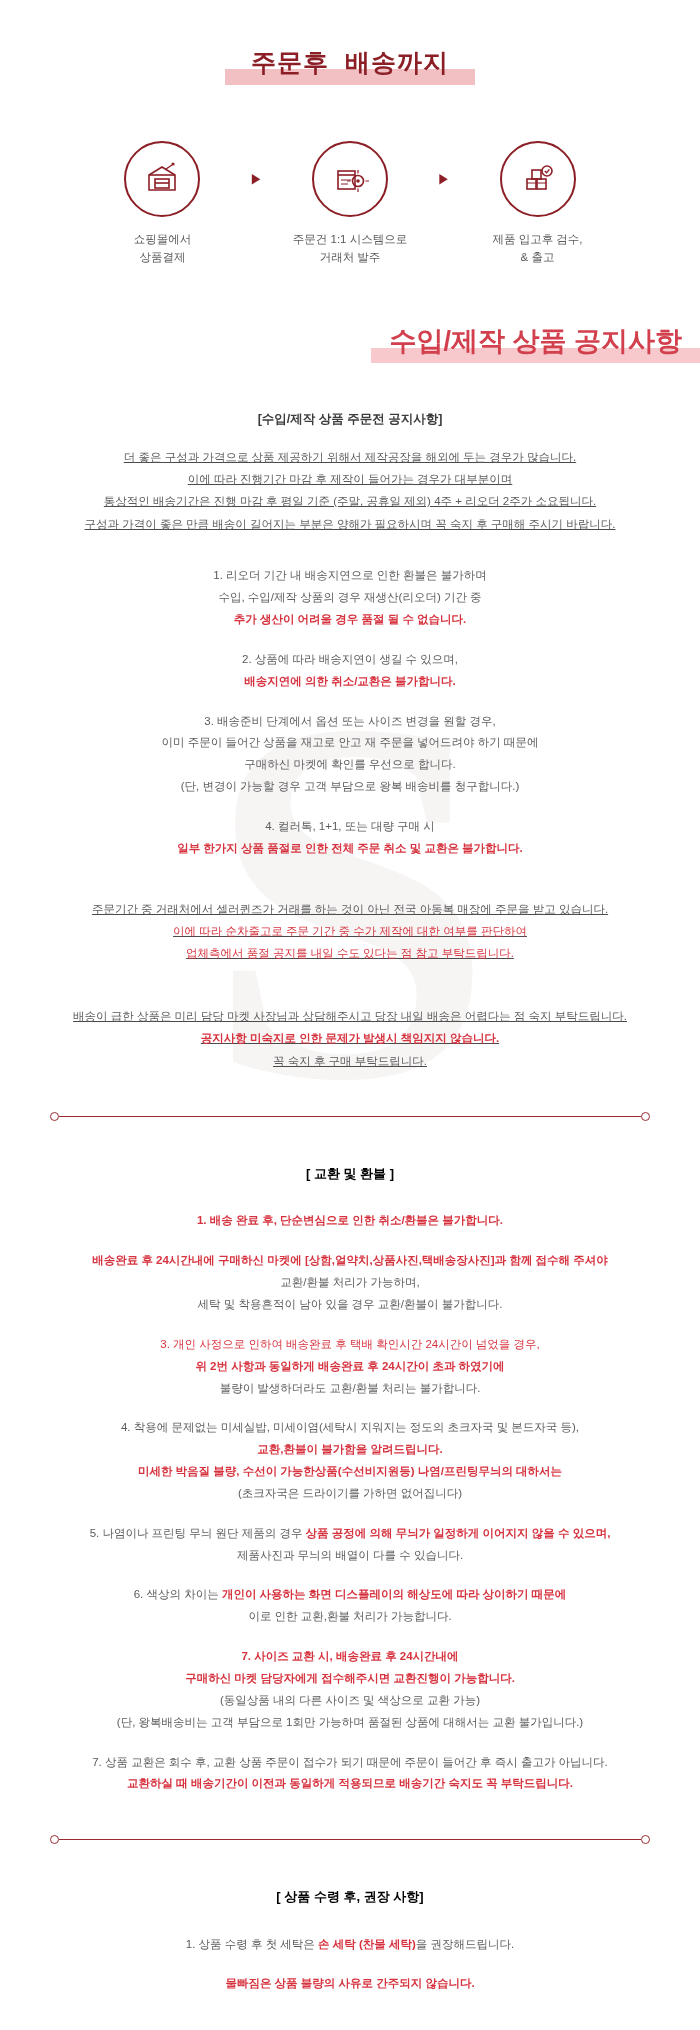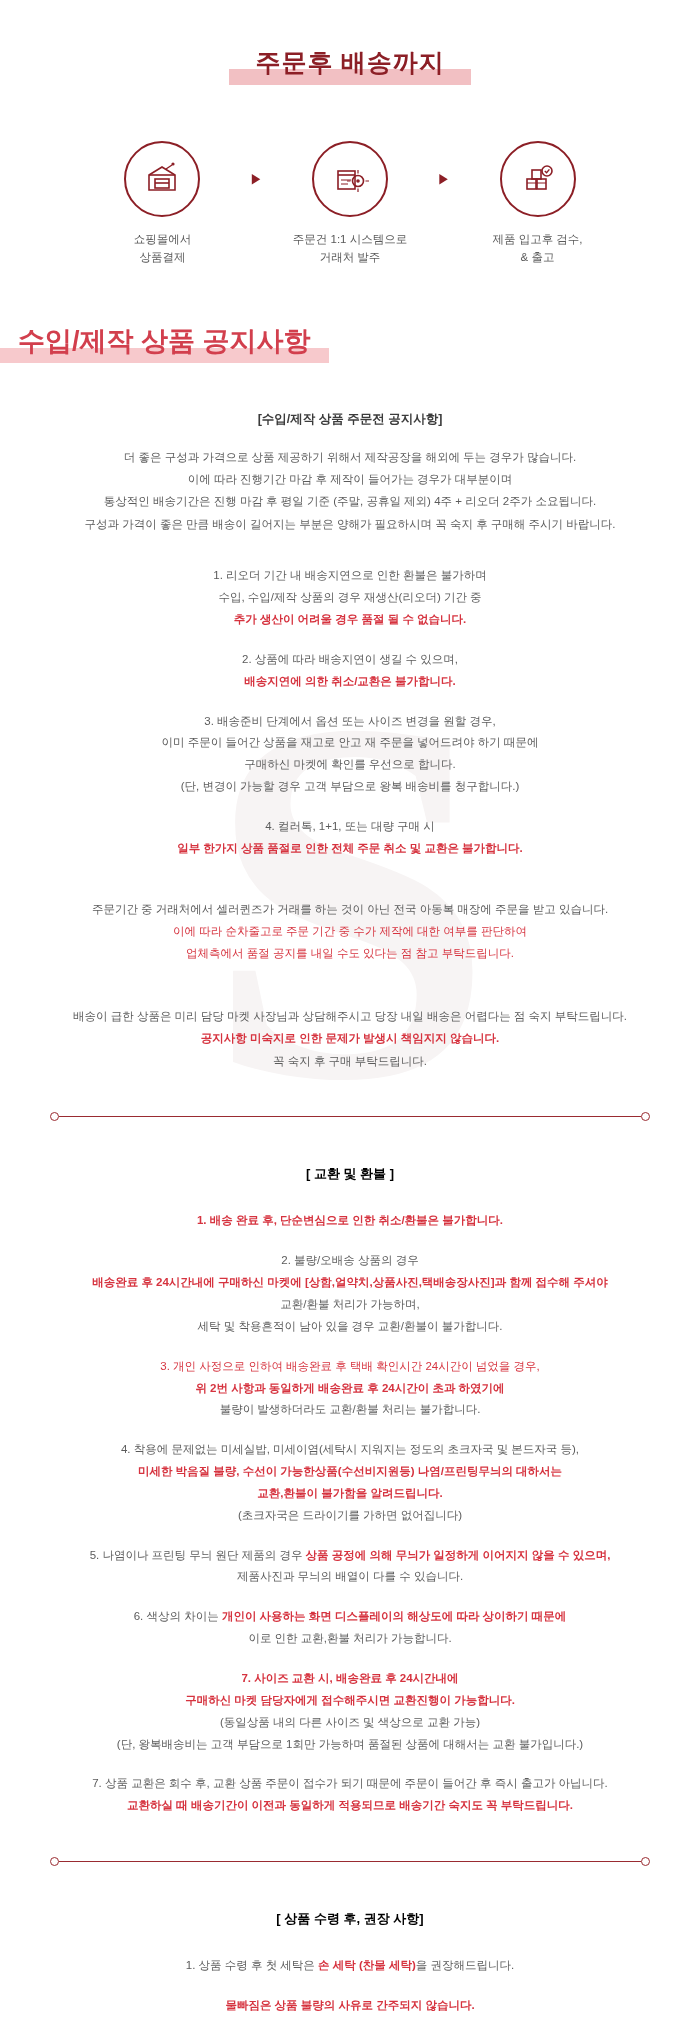--- a/index.html
+++ b/index.html
@@ -39,21 +39,21 @@
     padding-top:40px;
   }
   .banner {
     display:inline-block;
     position:relative;
     padding:6px 26px 8px;
     font-size:25px;
     font-weight:700;
     letter-spacing:1px;
     color:#8c1f26;
-    font-family:Liberation Serif, serif;
+    font-family:Liberation Mono, monospace;
   }
   .banner .hl {
     position:absolute;
     left:0; right:0;
     bottom:2px;
     height:16px;
     background:#f0b5b9;
     opacity:.85;
     z-index:-1;
   }
@@ -86,21 +86,21 @@
   .arrow {
     width:44px;
     padding-top:30px;
     text-align:center;
     color:#8c1f26;
     font-size:13px;
   }
 
   
   .main-title-wrap {
-    text-align:left;
+    text-align:right;
     margin-top:52px;
   }
   .main-title {
     display:inline-block;
     position:relative;
     padding:4px 18px 6px;
     font-size:27px;
     font-weight:700;
     letter-spacing:0px;
     color:#d23f4d;
@@ -123,21 +123,21 @@
     color:#3b3b3b;
     margin:0 0 18px;
   }
   p {
     margin:0;
     font-size:11.5px;
     line-height:1.95;
     color:#5b5b5b;
     text-align:center;
   }
-  .block { margin-bottom:20px; }
+  .block { margin-bottom:20px;text-decoration:underline; }
   .red { color:#d6333f; font-weight:700; }
   .redn { color:#d6333f; }
   .gap-sm { height:10px; }
   .gap-md { height:20px; }
 
   
   .item { margin-bottom:18px; }
   .item p { font-size:11.5px; line-height:1.9; }
 
   
@@ -313,36 +313,35 @@
     </div>
 
     <div class="section" style="margin-top:0;">
       <p class="sec-title">[ 교환 및 환불 ]</p>
 
       <div class="item">
         <p class="red">1. 배송 완료 후, 단순변심으로 인한 취소/환불은 불가합니다.</p>
       </div>
 
       <div class="item">
-        <p>2. 불량/오배송 상품의 경우</p>
         <p class="red">배송완료 후 24시간내에 구매하신 마켓에 [상함,얼약치,상품사진,택배송장사진]과 함께 접수해 주셔야</p>
         <p>교환/환불 처리가 가능하며,</p>
         <p>세탁 및 착용흔적이 남아 있을 경우 교환/환불이 불가합니다.</p>
       </div>
 
       <div class="item">
         <p class="redn">3. 개인 사정으로 인하여 배송완료 후 택배 확인시간 24시간이 넘었을 경우,</p>
         <p class="red">위 2번 사항과 동일하게 배송완료 후 24시간이 초과 하였기에</p>
         <p>불량이 발생하더라도 교환/환불 처리는 불가합니다.</p>
       </div>
 
       <div class="item">
         <p>4. 착용에 문제없는 미세실밥, 미세이염(세탁시 지워지는 정도의 초크자국 및 본드자국 등),</p>
+        <p class="red">교환,환불이 불가함을 알려드립니다.</p>
         <p class="red">미세한 박음질 불량, 수선이 가능한상품(수선비지원등) 나염/프린팅무늬의 대하서는</p>
-        <p class="red">교환,환불이 불가함을 알려드립니다.</p>
         <p>(초크자국은 드라이기를 가하면 없어집니다)</p>
       </div>
 
       <div class="item">
         <p><span>5. 나염이나 프린팅 무늬 원단 제품의 경우 </span><span class="red">상품 공정에 의해 무늬가 일정하게 이어지지 않을 수 있으며,</span></p>
         <p>제품사진과 무늬의 배열이 다를 수 있습니다.</p>
       </div>
 
       <div class="item">
         <p><span>6. 색상의 차이는 </span><span class="red">개인이 사용하는 화면 디스플레이의 해상도에 따라 상이하기 때문에</span></p>

